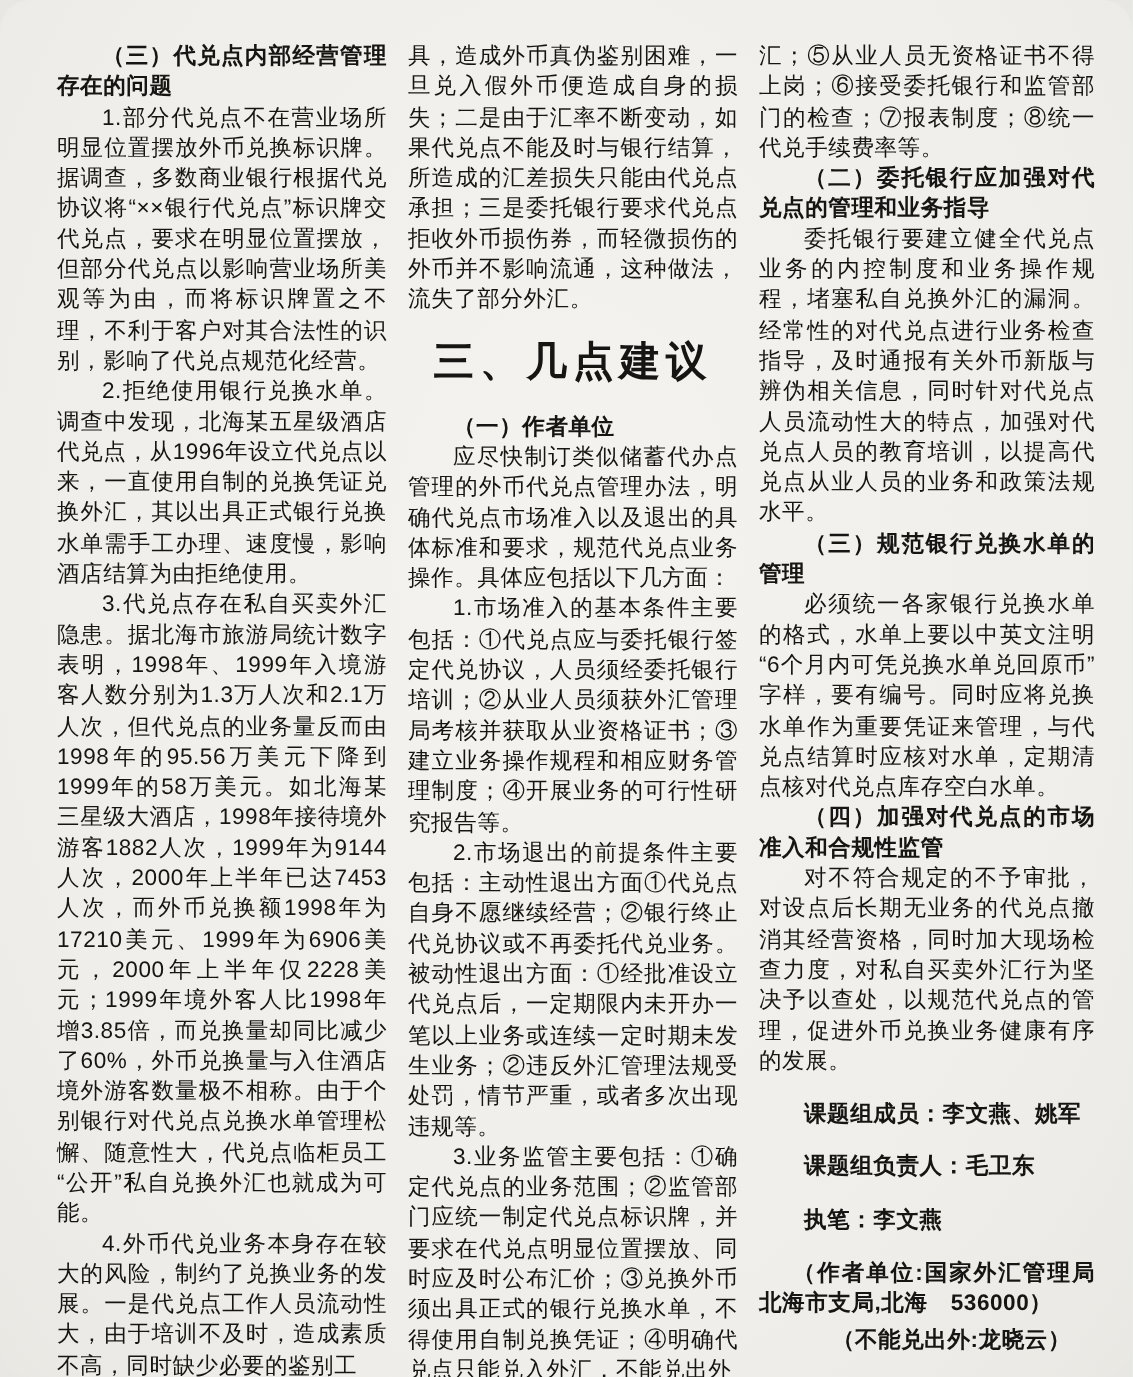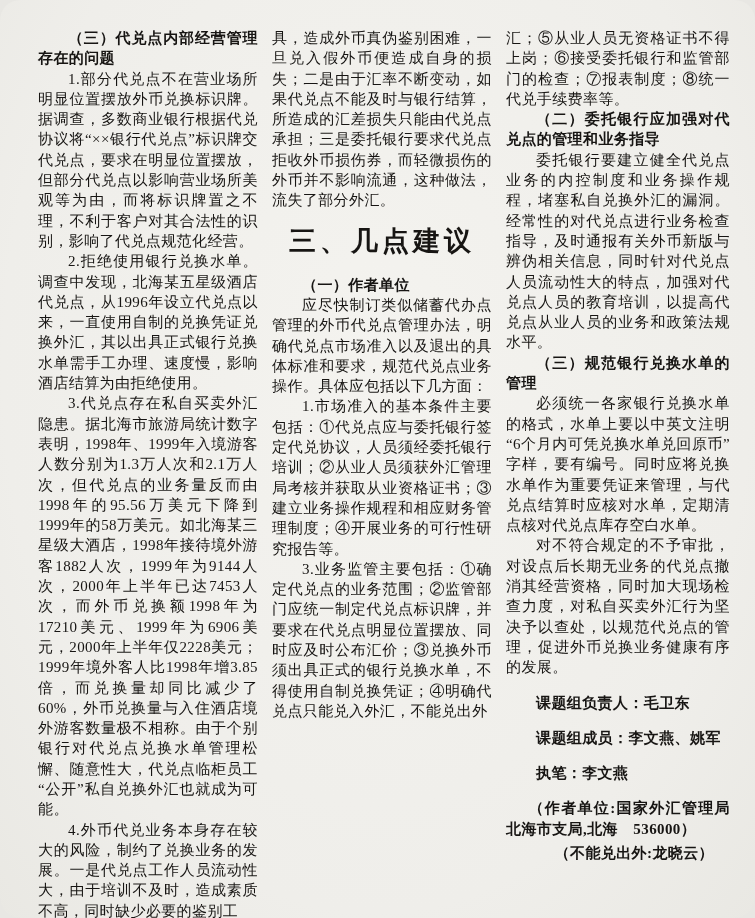--- a/index.html
+++ b/index.html
@@ -8,21 +8,21 @@
     background: #e8e7e3;
   }
   .page {
     position: relative;
     width: 755px;
     height: 918px;
     margin: 0 auto;
     background: #f1f0ec;
     background-image: radial-gradient(ellipse at 50% 40%, #f4f3ef 0%, #efeeea 70%, #e9e8e3 100%);
     overflow: hidden;
-    font-family: Liberation Serif, serif;
+    font-family: Liberation Sans, sans-serif;
     color: #171513;
     border-radius: 20px;
   }
   .columns {
     display: flex;
     padding: 28px 25px 0 38px;
     gap: 14px;
   }
   .col {
     width: 220px;
@@ -85,34 +85,36 @@
       <p class="para indent">3.代兑点存在私自买卖外汇隐患。据北海市旅游局统计数字表明，1998年、1999年入境游客人数分别为1.3万人次和2.1万人次，但代兑点的业务量反而由1998年的95.56万美元下降到1999年的58万美元。如北海某三星级大酒店，1998年接待境外游客1882人次，1999年为9144人次，2000年上半年已达7453人次，而外币兑换额1998年为17210美元、1999年为6906美元，2000年上半年仅2228美元；1999年境外客人比1998年增3.85倍，而兑换量却同比减少了60%，外币兑换量与入住酒店境外游客数量极不相称。由于个别银行对代兑点兑换水单管理松懈、随意性大，代兑点临柜员工“公开”私自兑换外汇也就成为可能。</p>
       <p class="para indent">4.外币代兑业务本身存在较大的风险，制约了兑换业务的发展。一是代兑点工作人员流动性大，由于培训不及时，造成素质不高，同时缺少必要的鉴别工</p>
     </div>
 
     <div class="col col-2">
       <p class="para">具，造成外币真伪鉴别困难，一旦兑入假外币便造成自身的损失；二是由于汇率不断变动，如果代兑点不能及时与银行结算，所造成的汇差损失只能由代兑点承担；三是委托银行要求代兑点拒收外币损伤券，而轻微损伤的外币并不影响流通，这种做法，流失了部分外汇。</p>
       <h2 class="h-section">三、几点建议</h2>
       <p class="para indent bold">（一）作者单位</p>
       <p class="para indent">应尽快制订类似储蓄代办点管理的外币代兑点管理办法，明确代兑点市场准入以及退出的具体标准和要求，规范代兑点业务操作。具体应包括以下几方面：</p>
       <p class="para indent">1.市场准入的基本条件主要包括：①代兑点应与委托银行签定代兑协议，人员须经委托银行培训；②从业人员须获外汇管理局考核并获取从业资格证书；③建立业务操作规程和相应财务管理制度；④开展业务的可行性研究报告等。</p>
+      <p class="para indent">2.市场退出的前提条件主要包括：主动性退出方面①代兑点自身不愿继续经营；②银行终止代兑协议或不再委托代兑业务。被动性退出方面：①经批准设立代兑点后，一定期限内未开办一笔以上业务或连续一定时期未发生业务；②违反外汇管理法规受处罚，情节严重，或者多次出现违规等。</p>
       <p class="para indent">3.业务监管主要包括：①确定代兑点的业务范围；②监管部门应统一制定代兑点标识牌，并要求在代兑点明显位置摆放、同时应及时公布汇价；③兑换外币须出具正式的银行兑换水单，不得使用自制兑换凭证；④明确代兑点只能兑入外汇，不能兑出外</p>
     </div>
 
     <div class="col col-3">
       <p class="para">汇；⑤从业人员无资格证书不得上岗；⑥接受委托银行和监管部门的检查；⑦报表制度；⑧统一代兑手续费率等。</p>
       <p class="para indent bold">（二）委托银行应加强对代兑点的管理和业务指导</p>
       <p class="para indent">委托银行要建立健全代兑点业务的内控制度和业务操作规程，堵塞私自兑换外汇的漏洞。经常性的对代兑点进行业务检查指导，及时通报有关外币新版与辨伪相关信息，同时针对代兑点人员流动性大的特点，加强对代兑点人员的教育培训，以提高代兑点从业人员的业务和政策法规水平。</p>
       <p class="para indent bold">（三）规范银行兑换水单的管理</p>
       <p class="para indent">必须统一各家银行兑换水单的格式，水单上要以中英文注明“6个月内可凭兑换水单兑回原币”字样，要有编号。同时应将兑换水单作为重要凭证来管理，与代兑点结算时应核对水单，定期清点核对代兑点库存空白水单。</p>
+      <p class="para indent bold">（四）加强对代兑点的市场准入和合规性监管</p>
       <p class="para indent">对不符合规定的不予审批，对设点后长期无业务的代兑点撤消其经营资格，同时加大现场检查力度，对私自买卖外汇行为坚决予以查处，以规范代兑点的管理，促进外币兑换业务健康有序的发展。</p>
 
       <div class="credits">
+        <p class="credit-line">课题组成员：李文燕、姚军</p>
         <p class="credit-line">课题组负责人：毛卫东</p>
-        <p class="credit-line">课题组成员：李文燕、姚军</p>
         <p class="credit-line">执笔：李文燕</p>
       </div>
 
       <p class="para author-block">（作者单位:国家外汇管理局北海市支局,北海　536000）</p>
       <p class="editor-line">（不能兑出外:龙晓云）</p>
     </div>
 
   </div>
 </div>
 

